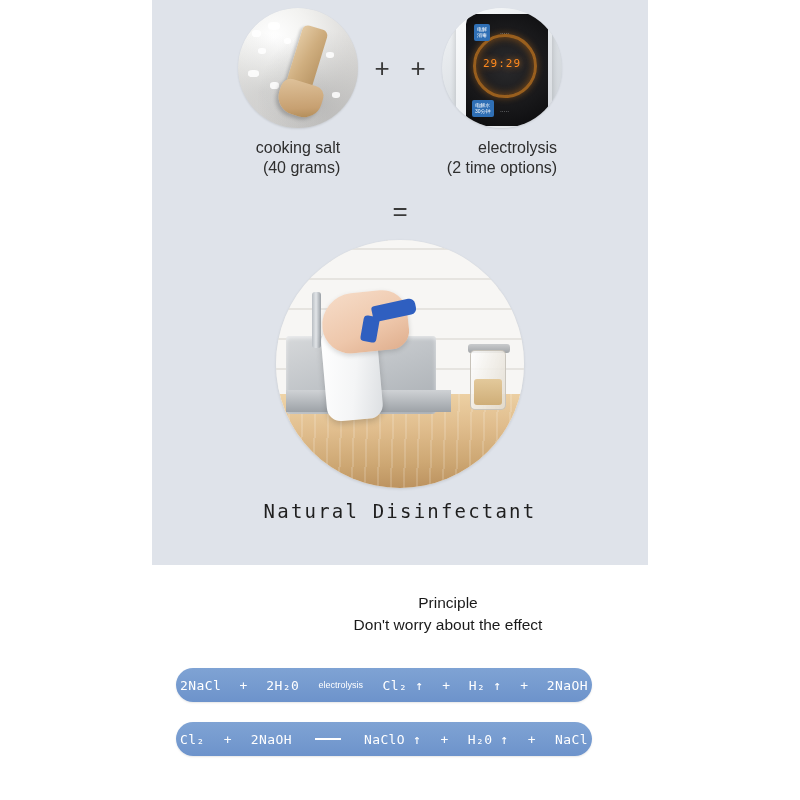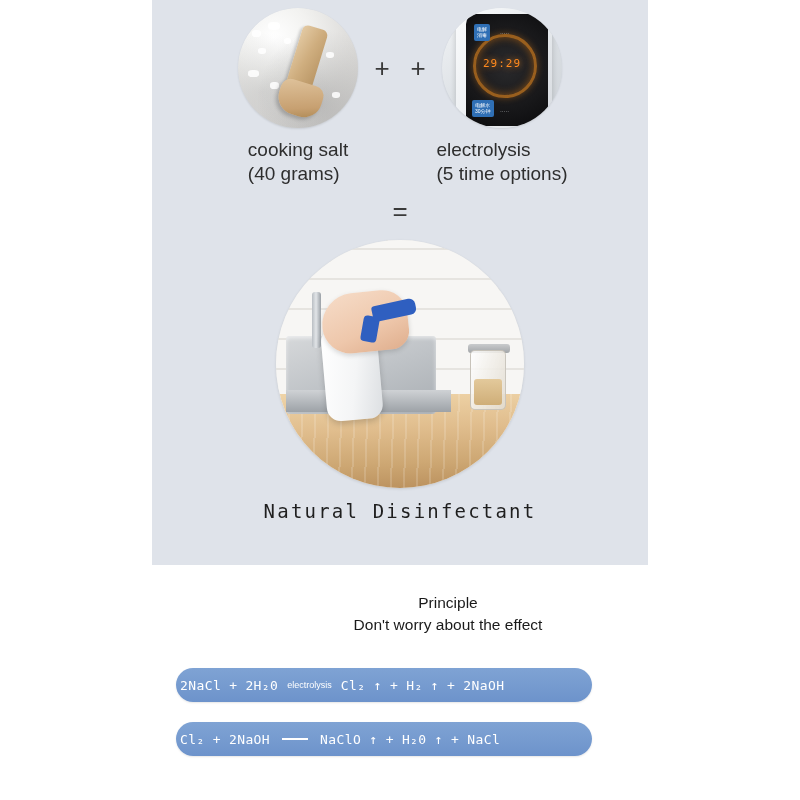--- a/index.html
+++ b/index.html
@@ -53,22 +53,22 @@
     height: 120px;
     border-radius: 50%;
     overflow: hidden;
     position: relative;
     background: #cfd5de;
     box-shadow: 0 1px 2px rgba(0,0,0,0.10);
   }
 
   .ing-caption {
     margin-top: 10px;
-    text-align: left;
-    font-size: 19px;
+    text-align: right;
+    font-size: 16px;
     color: #2e2e2e;
     line-height: 1.25;
   }
 
   .op {
     width: 36px;
     height: 120px;
     display: flex;
     align-items: center;
     justify-content: center;
@@ -394,21 +394,21 @@
     font-size: 15.5px;
   }
 
   .formula {
     position: absolute;
     height: 34px;
     background: linear-gradient(180deg, #7fa3d4 0%, #6d93cb 100%);
     border-radius: 17px;
     display: flex;
     align-items: center;
-    justify-content: flex-start;
+    justify-content: space-between;
     color: #ffffff;
     font-size: 13px;
     letter-spacing: 0.4px;
     font-family: "DejaVu Sans Mono", monospace;
     box-shadow: 0 1px 2px rgba(0,0,0,0.10);
   }
   #formula-1 {
     left: 176px;
     top: 668px;
     width: 416px;
@@ -478,21 +478,21 @@
           <div class="mach-screen"></div>
           <div class="dial"></div>
           <div class="dial-num">29:29</div>
           <div class="badge-blue" style="left:32px;top:16px;">电解<br>消毒</div>
           <div class="badge-blue" style="left:30px;top:92px;">电解水<br>30分钟</div>
           <div class="mach-label" style="left:58px;top:22px;">·····</div>
           <div class="mach-label" style="left:58px;top:100px;">·····</div>
         </div>
         <div class="ing-caption">
           <div>electrolysis</div>
-          <div>(5 time options)</div>
+          <div>(2 time options)</div>
         </div>
       </div>
 
     </div>
 
     <div class="equals">=</div>
 
     <div class="result-wrap">
       <div class="result-circle">
         <div class="kitchen-tile"></div>

